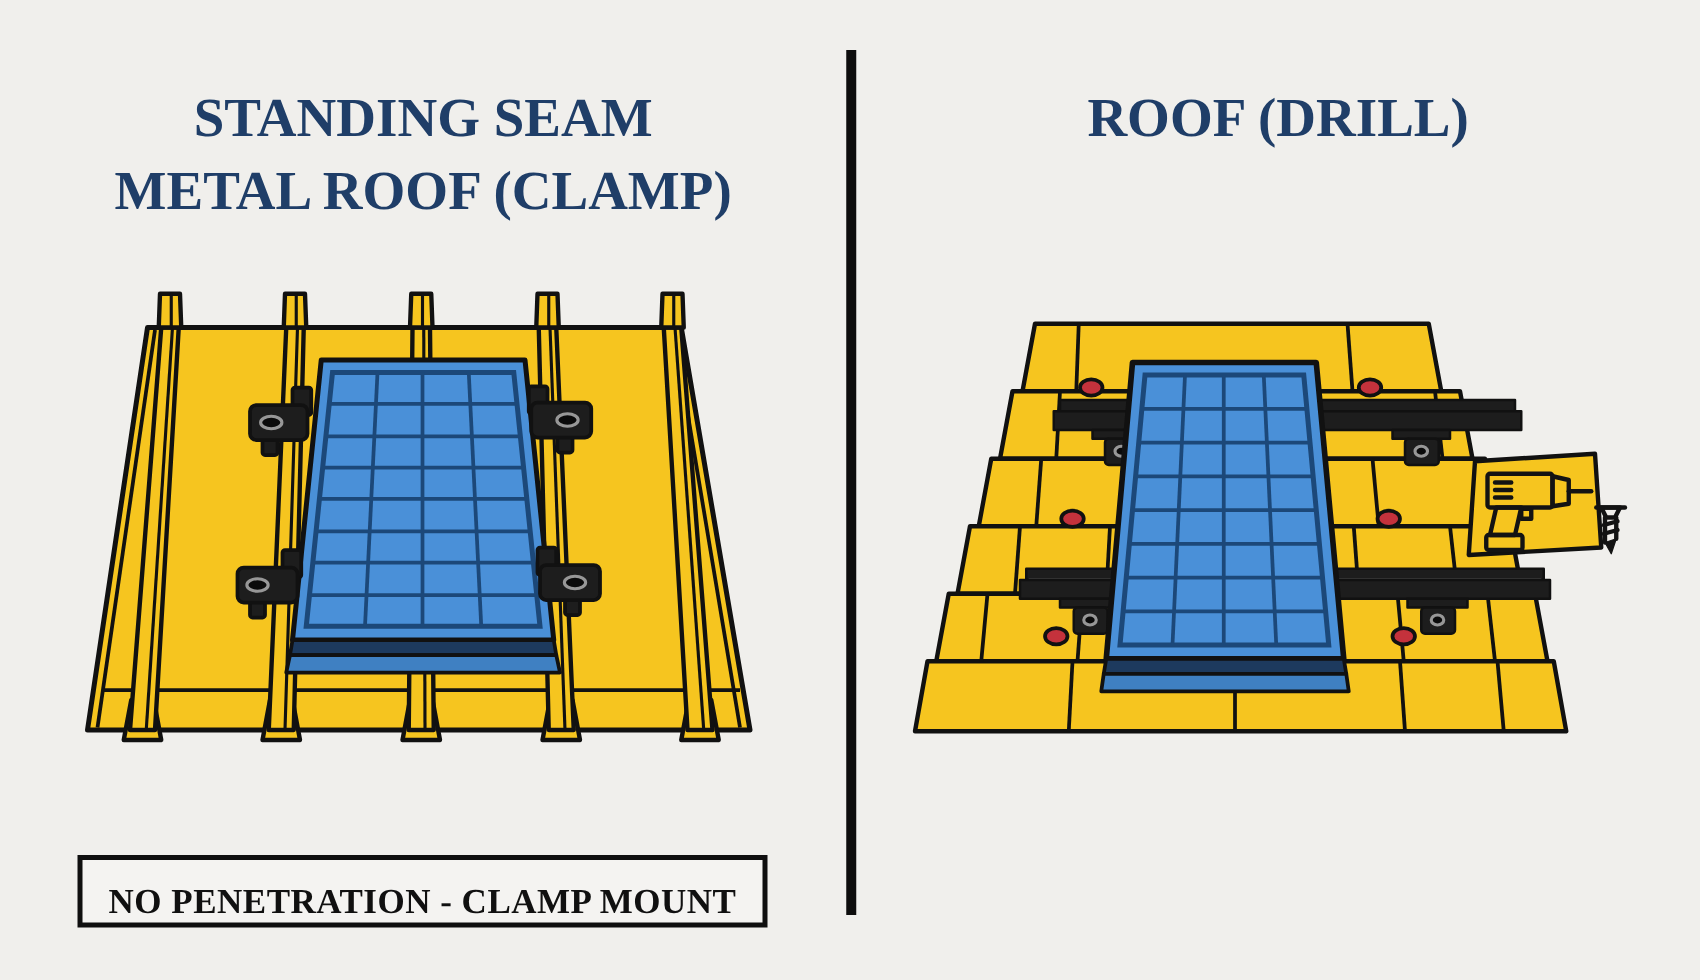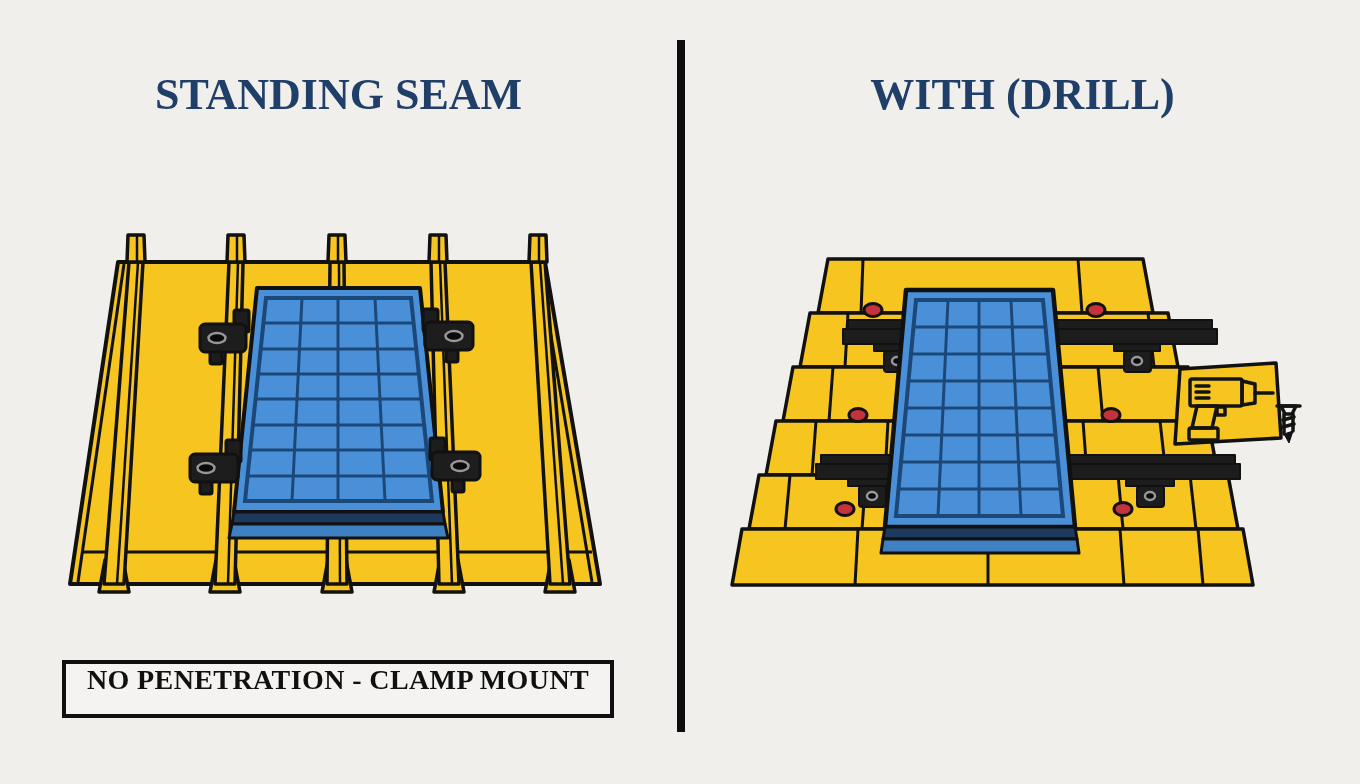--- a/index.html
+++ b/index.html
@@ -13,23 +13,23 @@
   .page{position:relative;width:1360px;height:784px;background:var(--background);
         font-family:Liberation Serif, serif;overflow:hidden;}
   .divider{position:absolute;left:677px;top:40px;width:8px;height:692px;background:var(--divider);}
   .title{position:absolute;top:66px;text-align:center;color:var(--title_navy);
          font-weight:700;font-size:44px;line-height:58px;letter-spacing:0px;margin:0;}
   .title-left{left:0;width:677px;}
   .title-right{left:685px;width:675px;}
   .illustration{position:absolute;display:block;}
   .svg-left{left:60px;top:222px;}
   .svg-right{left:728px;top:222px;}
-  .caption{position:absolute;top:660px;height:50px;border:4px solid #0f0f0f;
+  .caption{position:absolute;top:684px;height:50px;border:4px solid #0f0f0f;
            background:var(--caption_bg);color:var(--caption_text);
-           display:flex;align-items:flex-start;justify-content:center;
+           display:flex;align-items:flex-end;justify-content:center;
            font-weight:700;font-size:28px;letter-spacing:.4px;white-space:nowrap;}
   .caption-left{left:62px;width:544px;}
   .caption-right{left:753px;width:529px;}
 
   
   .o{stroke:var(--outline);stroke-linejoin:round;}
   .sw2{stroke-width:2;} .sw3{stroke-width:3;} .sw35{stroke-width:3.5;} .sw4{stroke-width:4;} .sw45{stroke-width:4.5;}
   .yel{fill:var(--roof_yellow);}
   .blue{fill:var(--panel_blue);}
   .nofill{fill:none;}
@@ -43,24 +43,25 @@
   .icon{stroke:#131313;fill:none;stroke-width:3.5;stroke-linecap:round;stroke-linejoin:round;}
   .icon-fill{fill:#131313;stroke:#131313;stroke-linejoin:round;}
 </style>
 </head>
 <body>
 
 <div class="page">
 
   <h1 class="title title-left">
     <span style="display:block">STANDING SEAM</span>
+    <span style="display:block">METAL ROOF (CLAMP)</span>
   </h1>
 
   <h1 class="title title-right">
-    <span style="display:block">WITH (DRILL)</span>
+    <span style="display:block">ROOF (DRILL)</span>
   </h1>
 
   <div class="divider"></div>
 
   <svg class="illustration svg-left" width="560" height="378" viewBox="0 0 560 378">
 
     <g>
       <polygon class="yel o sw4" points="58,40 485,40 540,362 10,362"></polygon>
       <line class="o sw3 nofill" x1="64" y1="42" x2="18" y2="360" stroke="var(--outline)"></line>
       <line class="o sw3 nofill" x1="479" y1="42" x2="532" y2="360" stroke="var(--outline)"></line>

